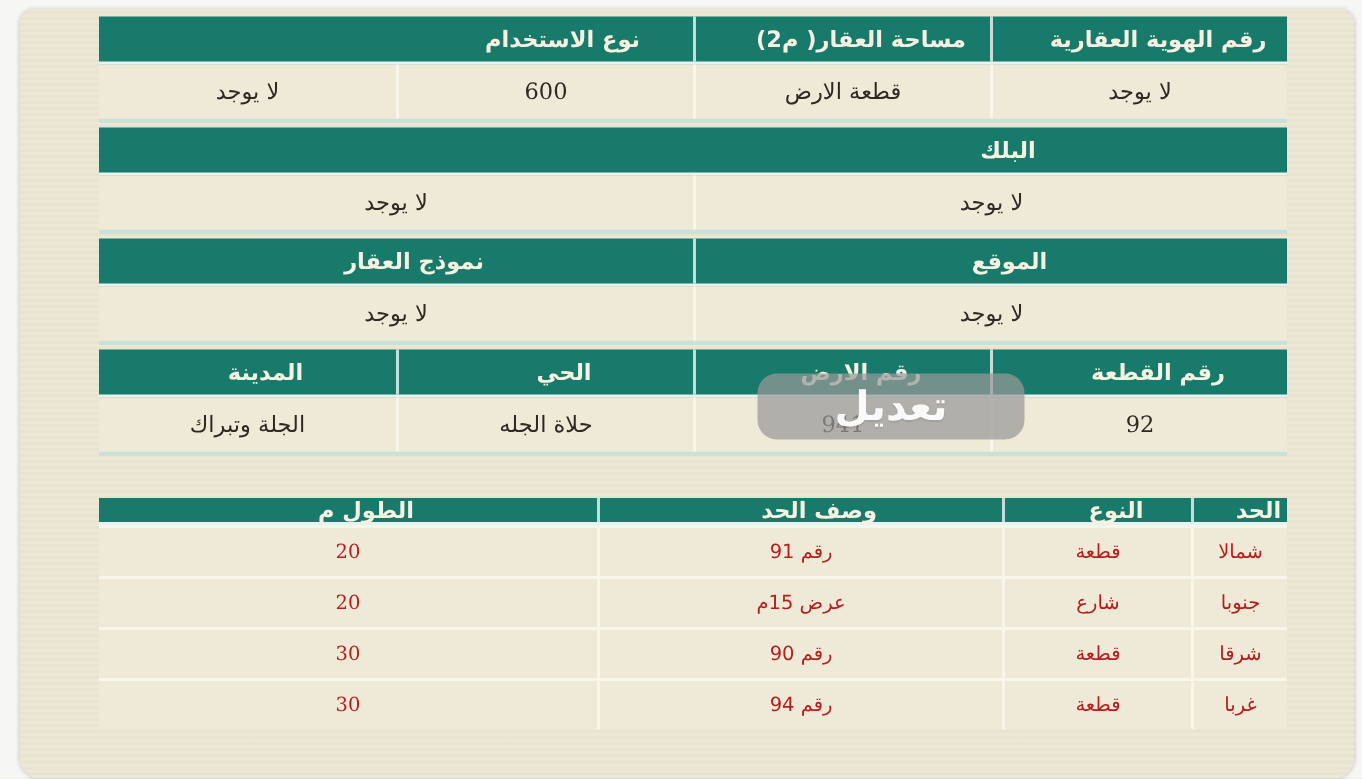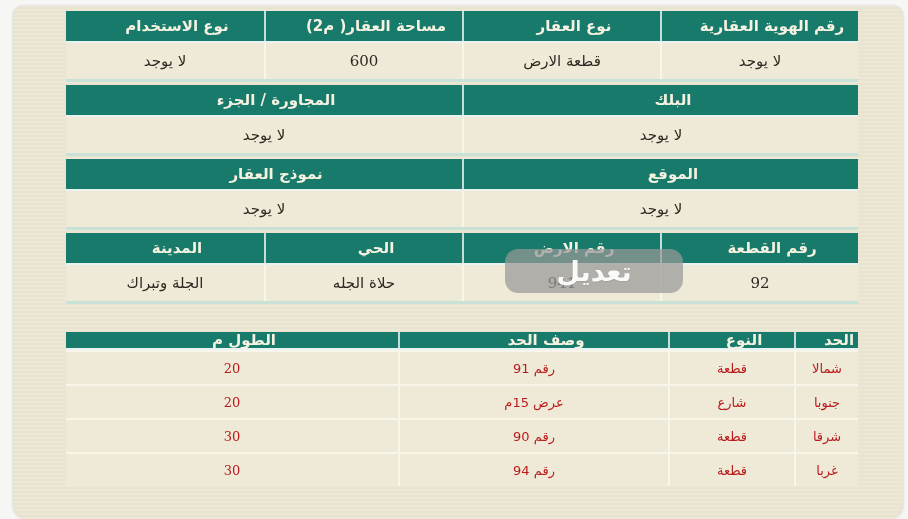--- a/index.html
+++ b/index.html
@@ -57,36 +57,34 @@
 </style>
 </head>
 <body>
 
 <div class="paper">
   <div class="content">
 
     <div class="section">
       <div class="grid cols-4 hdr-row">
         <div class="hdr-cell">رقم الهوية العقارية</div>
-        <div class="hdr-cell">نوع العقار</div>
         <div class="hdr-cell">مساحة العقار( م2)</div>
         <div class="hdr-cell">نوع الاستخدام</div>
       </div>
       <div class="grid cols-4 val-row">
         <div class="val-cell">لا يوجد</div>
         <div class="val-cell">قطعة الارض</div>
         <div class="val-cell num">600</div>
         <div class="val-cell">لا يوجد</div>
       </div>
     </div>
 
     <div class="section">
       <div class="grid cols-2 hdr-row">
         <div class="hdr-cell">البلك</div>
-        <div class="hdr-cell">المجاورة / الجزء</div>
       </div>
       <div class="grid cols-2 val-row">
         <div class="val-cell">لا يوجد</div>
         <div class="val-cell">لا يوجد</div>
       </div>
     </div>
 
     <div class="section">
       <div class="grid cols-2 hdr-row">
         <div class="hdr-cell">الموقع</div>

